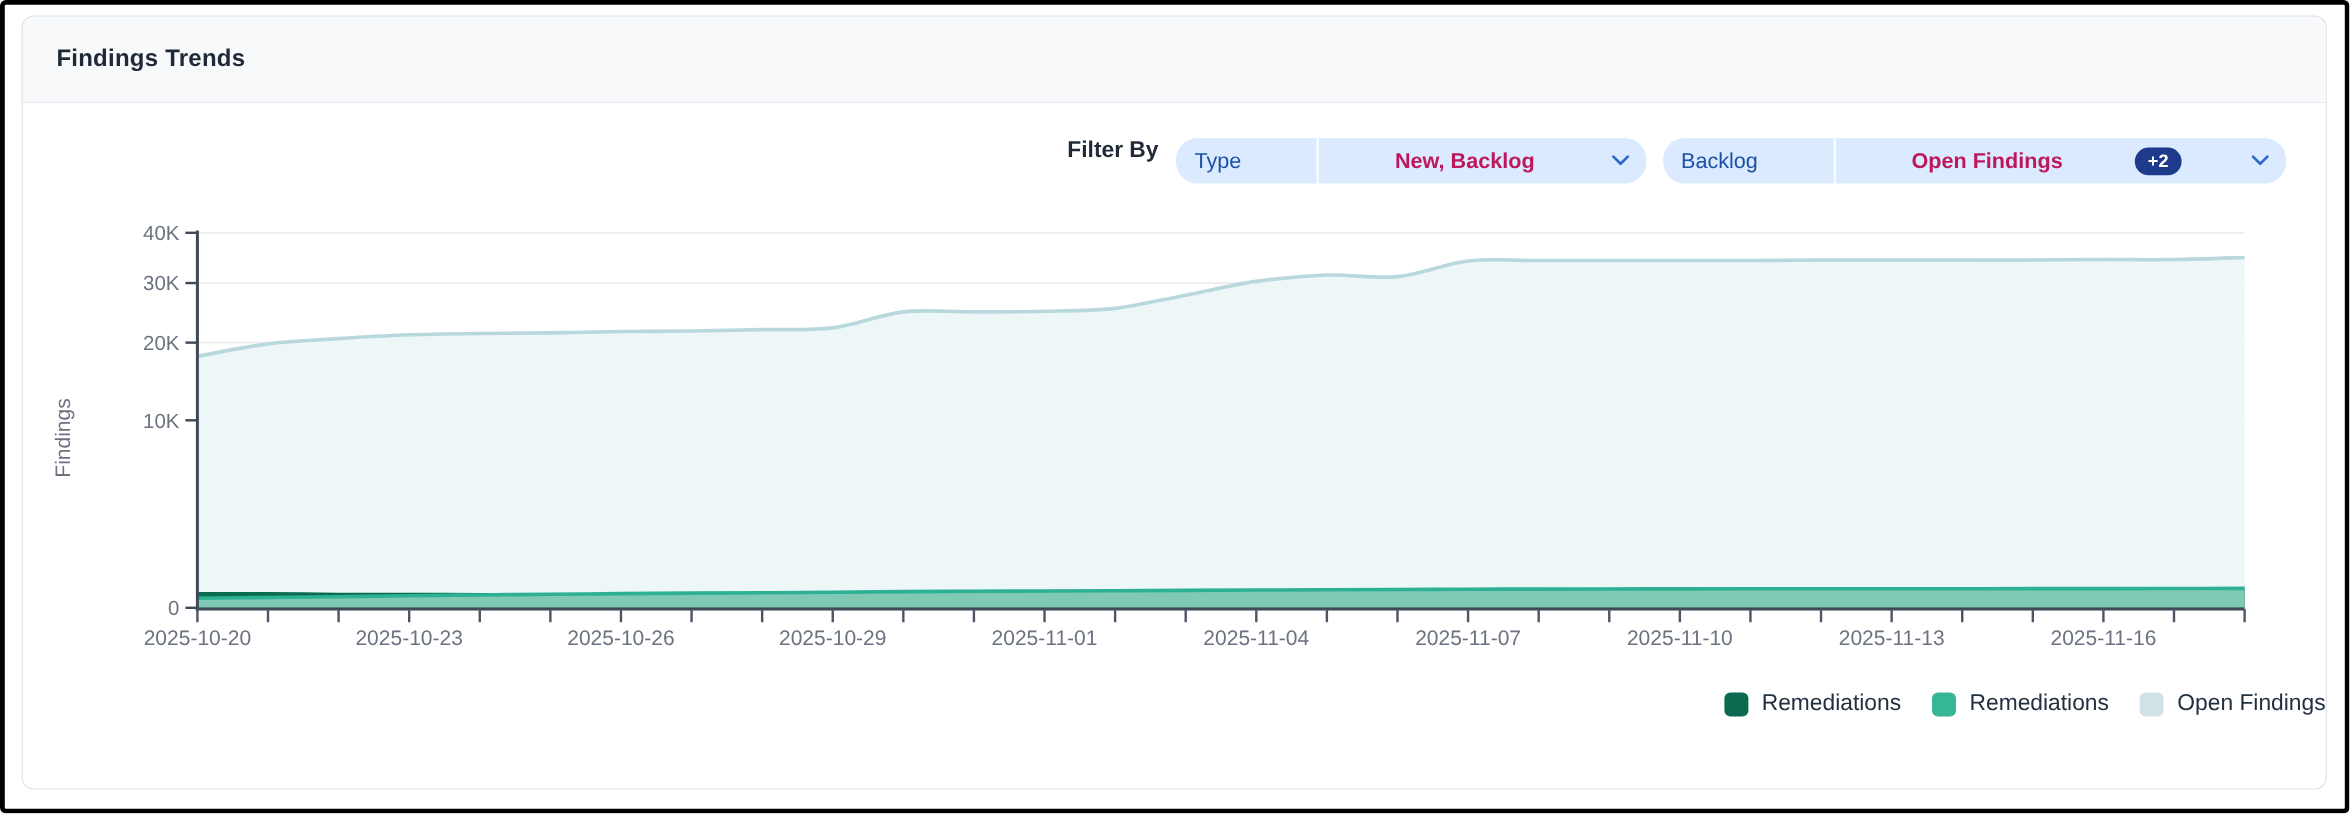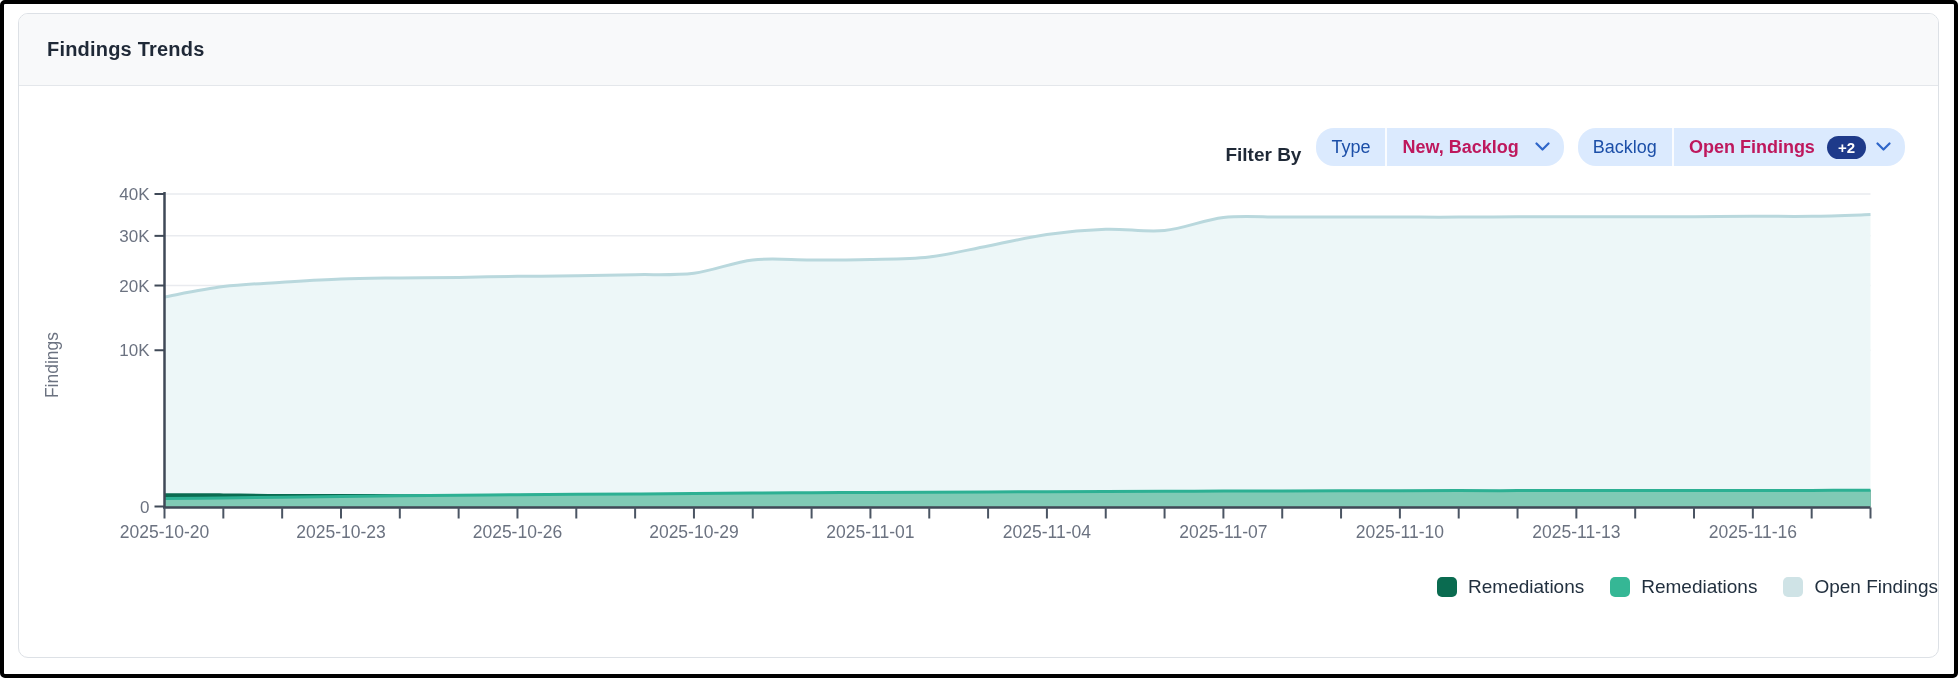--- a/index.html
+++ b/index.html
@@ -7,24 +7,24 @@
         font-family:"Liberation Sans","DejaVu Sans",sans-serif;overflow:hidden;}
   .frame{position:absolute;inset:0;border:4px solid #000000;border-radius:5px;
          pointer-events:none;z-index:50;}
   .card{position:absolute;left:18px;top:13px;width:1921px;height:645px;
         background:#ffffff;border:1px solid #dde1e6;border-radius:10px;box-sizing:border-box;}
   .card-header{height:72px;background:#f8f9fa;border-bottom:1px solid #e4e7eb;
         border-radius:9px 9px 0 0;display:flex;align-items:center;
         padding-left:28px;box-sizing:border-box;}
   .card-title{font-size:20px;font-weight:700;color:#1f2937;letter-spacing:.2px;}
   .panel-title{position:absolute;left:65px;top:106px;font-size:22px;font-weight:700;color:#24344b;}
-  .filter-row{position:absolute;top:101px;right:33px;display:flex;align-items:flex-end;gap:14px;height:51px;}
+  .filter-row{position:absolute;top:101px;right:33px;display:flex;align-items:flex-start;gap:14px;height:51px;}
   .filter-by{font-size:19px;font-weight:700;color:#1f2937;margin-right:1px;}
   .pill{display:flex;align-items:center;background:#dbeafe;border-radius:18px;height:38px;
-        font-size:18px;cursor:pointer;}
+        font-size:18px;cursor:pointer;gap:48px;}
   .pill-label{color:#1c4fa8;padding:0 15px;}
   .pill-divider{width:2px;height:38px;background:rgba(255,255,255,0.85);}
   .pill-value{color:#be185d;font-weight:700;padding:0 12px 0 15px;white-space:nowrap;}
   .badge{background:#1e3a8a;color:#ffffff;font-size:15px;font-weight:700;border-radius:999px;
         padding:4px 11px;margin-right:6px;line-height:1;}
   .chevron{margin:0 14px 0 4px;flex:0 0 auto;}
   .legend{position:absolute;left:0;top:562px;width:100%;display:flex;justify-content:flex-end;
         align-items:center;gap:26px;}
   .legend-item{display:flex;align-items:center;gap:11px;cursor:pointer;}
   .swatch{width:20px;height:20px;border-radius:5px;display:inline-block;}

